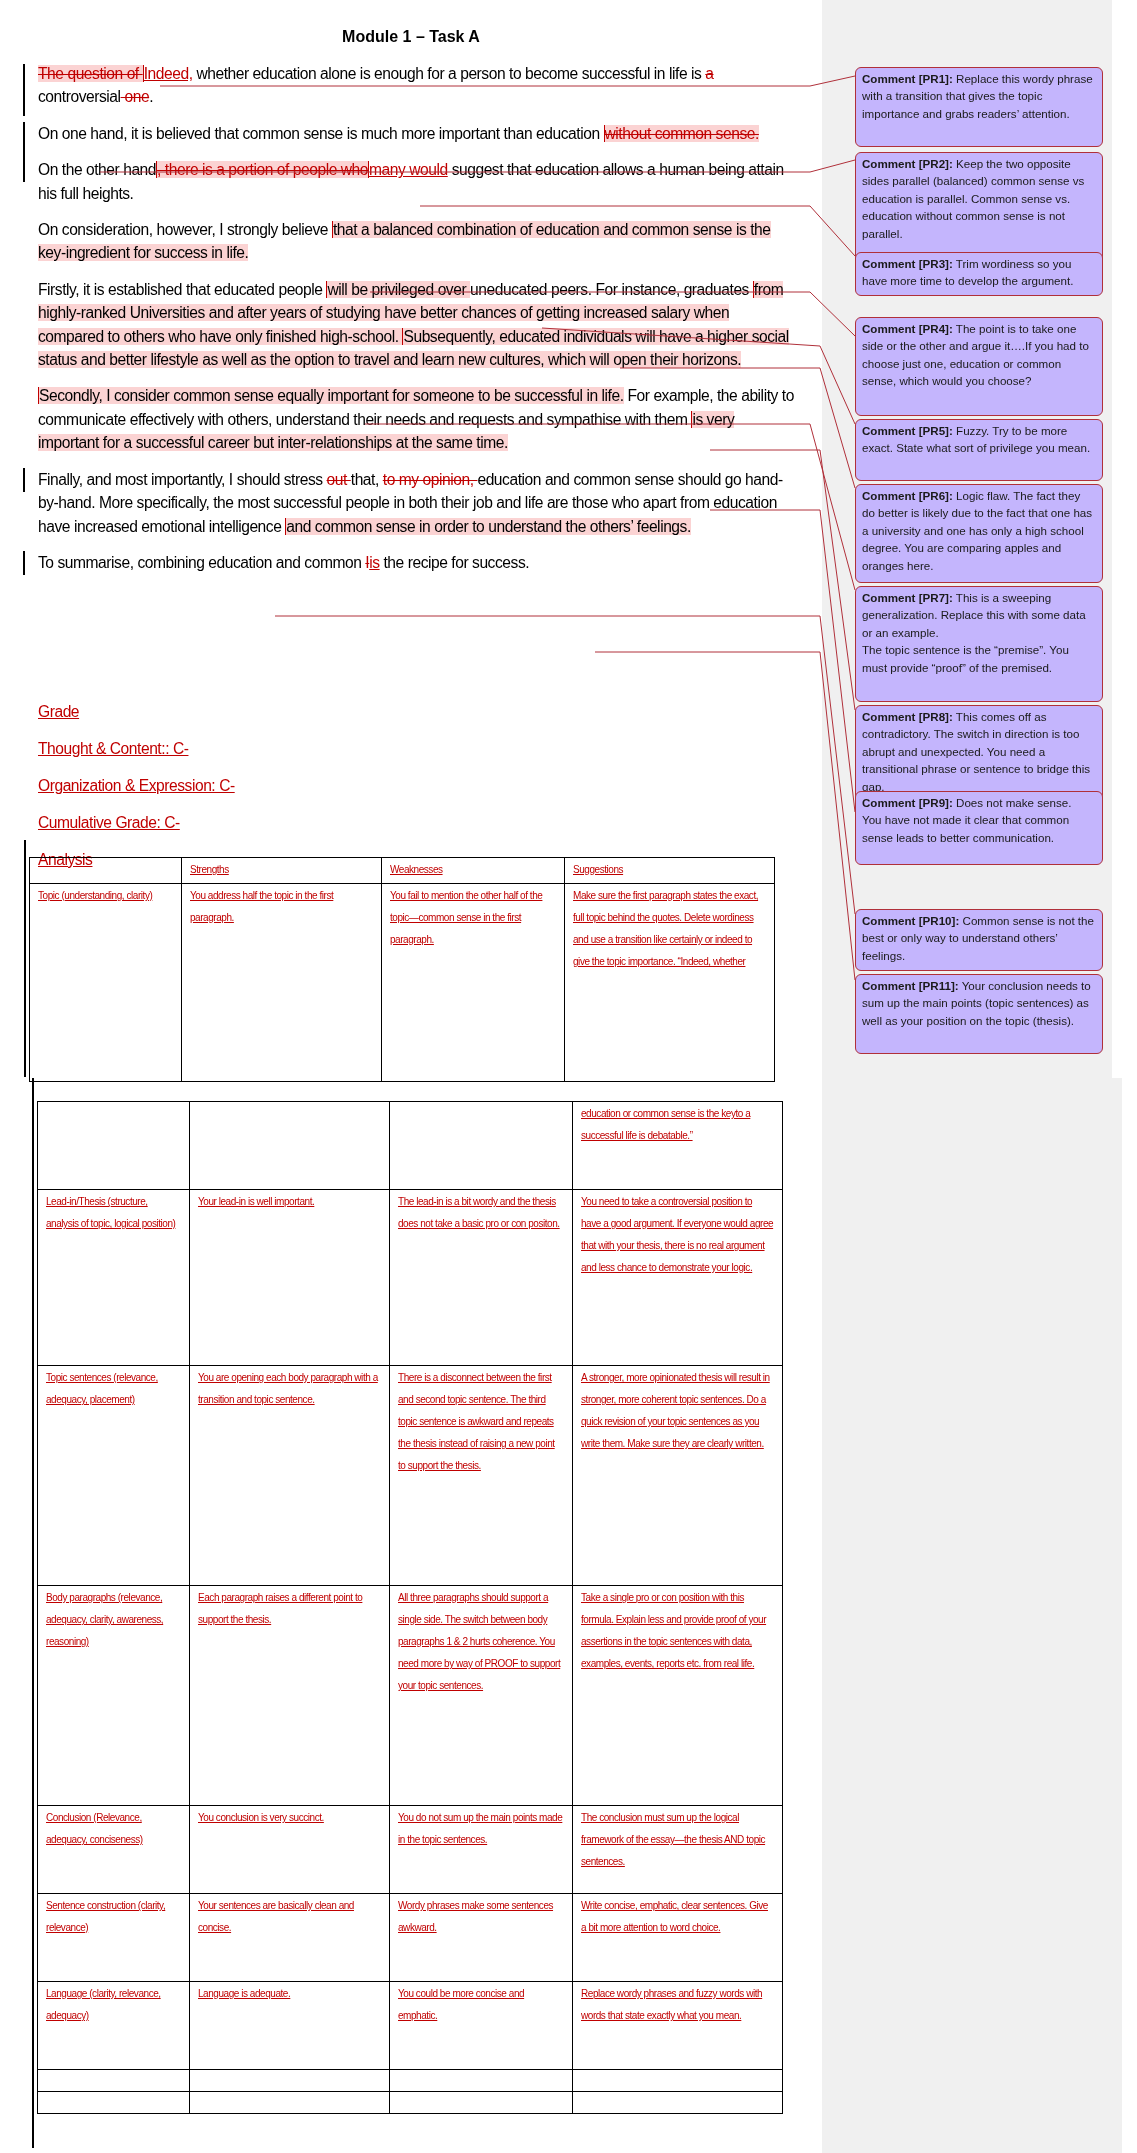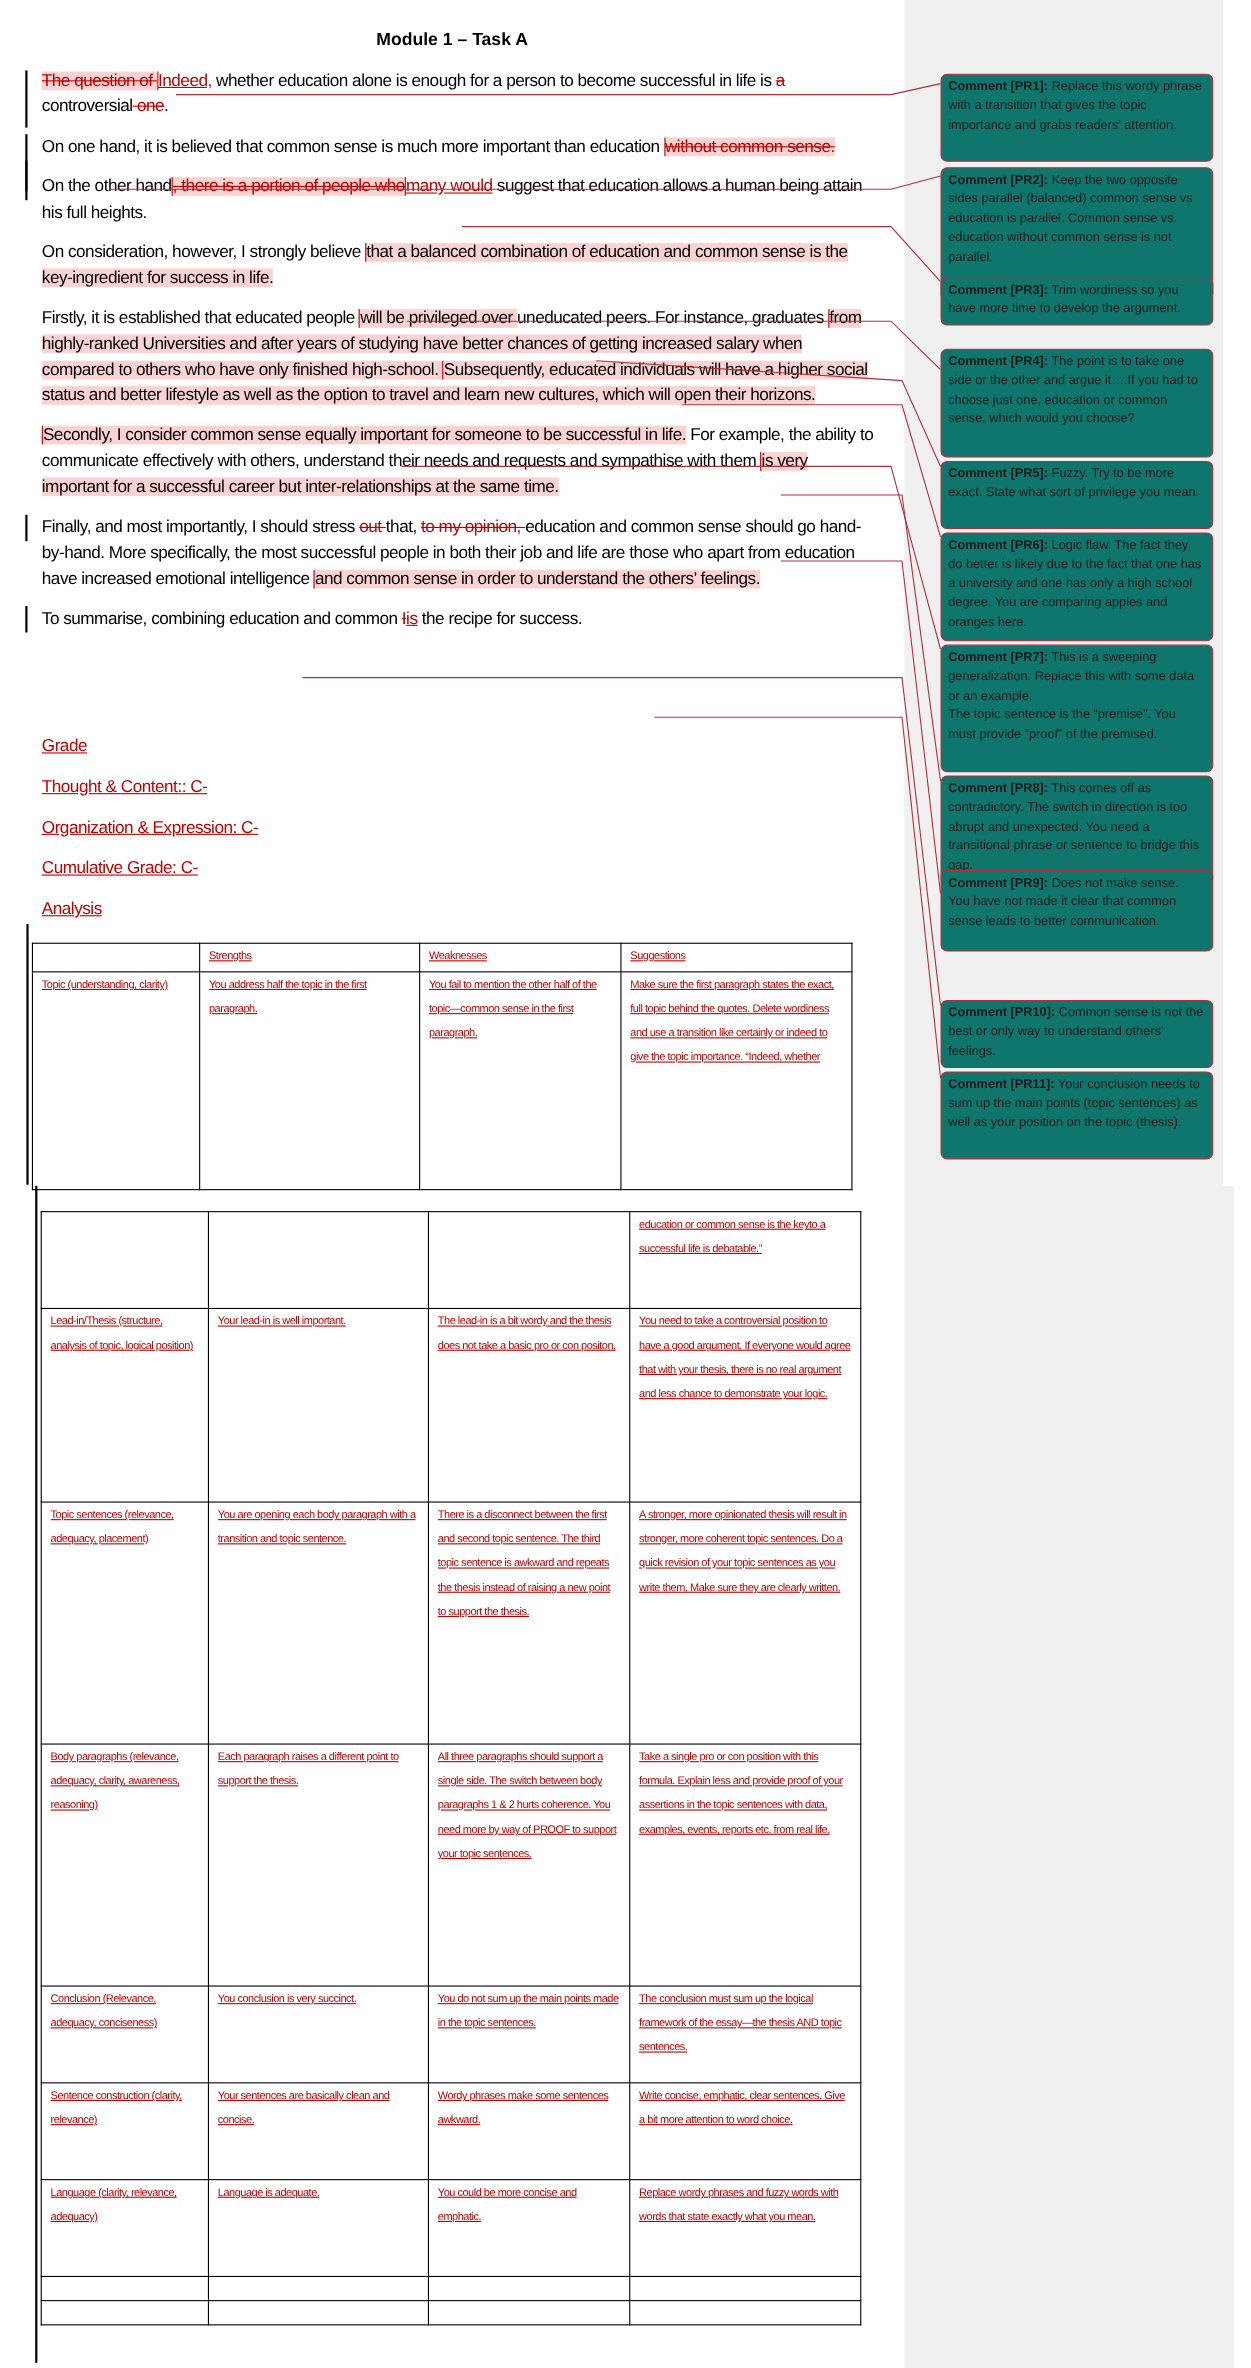--- a/index.html
+++ b/index.html
@@ -35,39 +35,39 @@
     font-family: "Liberation Sans Narrow", "Liberation Sans", sans-serif;
     letter-spacing: -0.45px;
   }
   .para { margin: 0 0 13px 0; position: relative; }
   .chg-bar { position: absolute; left: -15px; width: 2px; background: #000; }
   del { color: #c00000; text-decoration: line-through; text-decoration-color: #c00000; }
   ins { color: #c00000; text-decoration: underline; }
   .hl { background: #fbd3d3; }
   .hl-start { border-left: 1px solid #c00000; }
 
-  .grade-block { position: absolute; left: 38px; top: 670px; font-size: 15.6px; letter-spacing: -0.45px; }
+  .grade-block { position: absolute; left: 38px; top: 703px; font-size: 15.6px; letter-spacing: -0.45px; }
   .grade-line { color: #c00000; text-decoration: underline; height: 37px; }
 
   table.analysis {
     position: absolute; border-collapse: collapse; table-layout: fixed;
     font-size: 10px; line-height: 22px; letter-spacing: -0.45px;
   }
   table.analysis td {
     border: 1.5px solid #000; vertical-align: top; padding: 1px 8px 2px 8px;
     color: #c00000;
   }
   table.analysis td span { text-decoration: underline; }
   #table1 { left: 29px; top: 857px; width: 745px; }
   #table2 { left: 37px; top: 1101px; width: 745px; }
   .left-rule { position: absolute; width: 2px; background: #000; }
 
   .comment {
     position: absolute; left: 855px; width: 248px;
-    background: #0f766e; border: 1px solid #b0303a; border-radius: 6px;
+    background: #c4b5fd; border: 1px solid #b0303a; border-radius: 6px;
     font-size: 11.6px; line-height: 17.4px; padding: 2px 6px 3px 6px;
     color: #1a1a1a;
   }
   .comment b { font-weight: bold; }
 </style>
 </head>
 <body>
 
 <div id="comment-pane-top"></div>
 <div id="comment-pane-bottom"></div>

